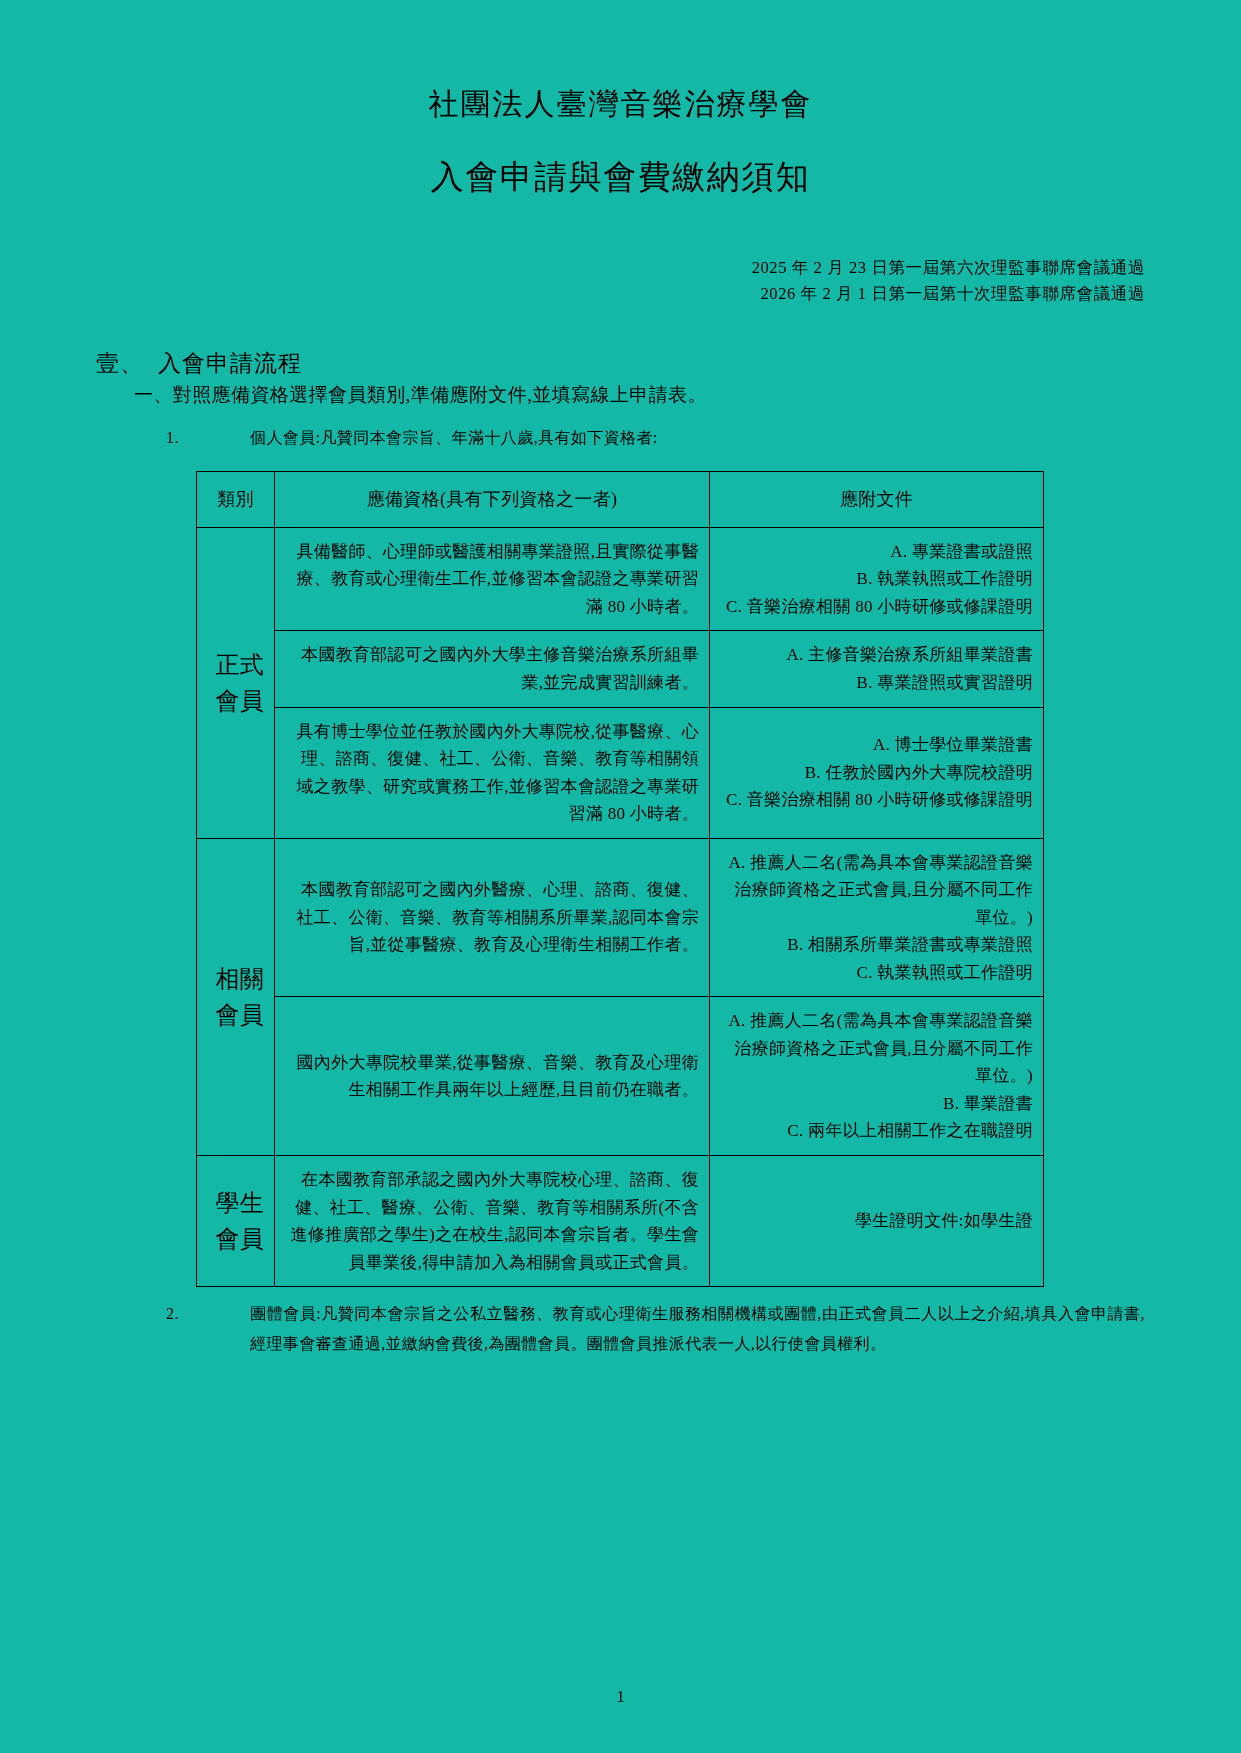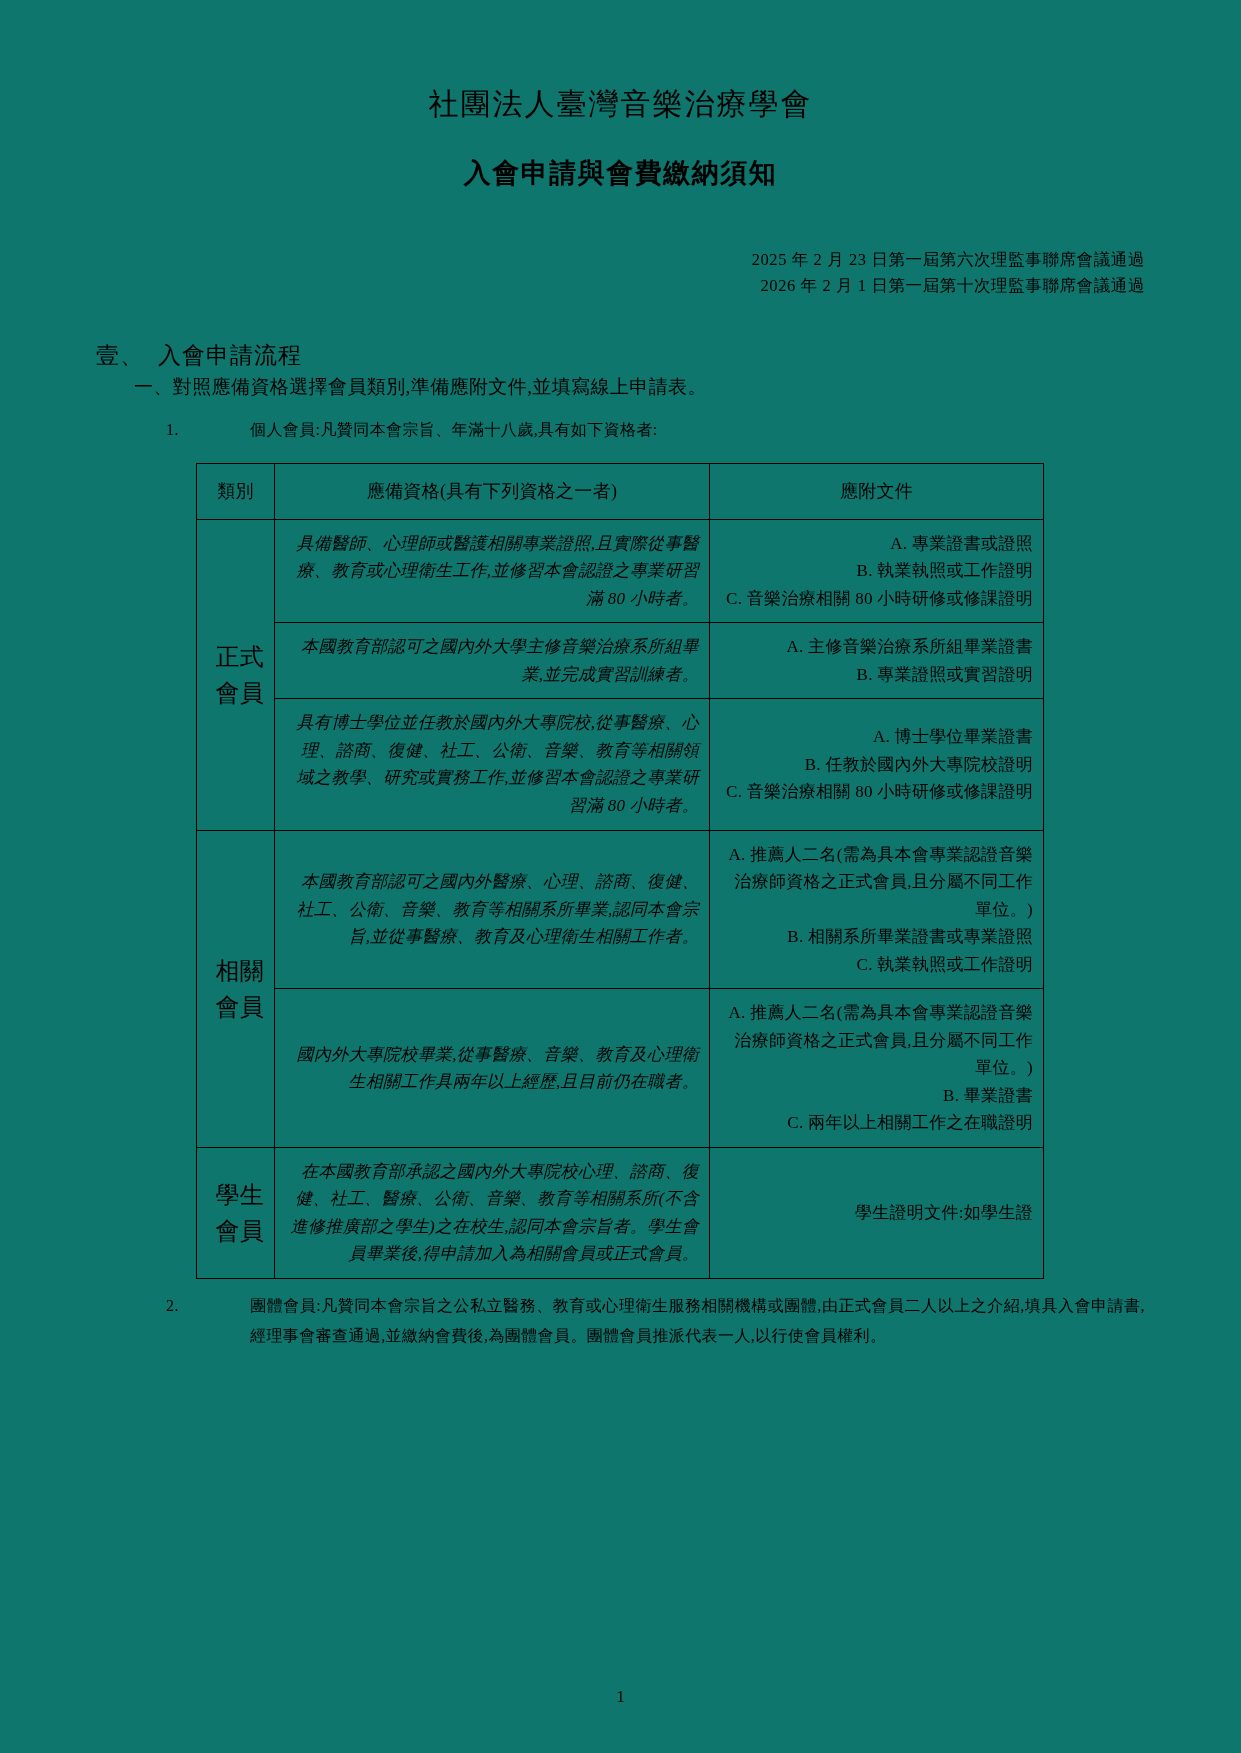--- a/index.html
+++ b/index.html
@@ -10,41 +10,41 @@
   }
   body {
     font-family: "Liberation Serif", "DejaVu Serif", serif;
     color: #000000;
   }
   .page {
     position: relative;
     width: 1241px;
     height: 1753px;
     margin: 0 auto;
-    background: #0f766e;
+    background: #14b8a6;
     box-sizing: border-box;
     padding: 62px 96px 40px 96px;
     overflow: hidden;
   }
 
   
   .doc-title {
     text-align: center;
     font-size: 30px;
     line-height: 1.35;
     letter-spacing: 2px;
     font-weight: 400;
     margin: 22px 0 0 0;
   }
   .doc-subtitle {
     text-align: center;
-    font-size: 27px;
+    font-size: 33px;
     line-height: 1.35;
     letter-spacing: 1.5px;
-    font-weight: 700;
+    font-weight: 400;
     margin: 30px 0 16px 0;
   }
 
   
   .approval-block {
     margin-top: 56px;
     text-align: right;
     font-size: 16.5px;
     line-height: 1.6;
     letter-spacing: 0.6px;
@@ -116,21 +116,21 @@
   col.c-type  { width: 78px; }
   col.c-qual  { width: 435px; }
   col.c-docs  { width: 334px; }
 
   td.type-cell {
     text-align: center;
     font-size: 24px;
     line-height: 1.5;
     letter-spacing: 1px;
   }
-  td.qual-cell  { text-align: justify; text-justify: inter-character; font-style: italic; }
+  td.qual-cell  { text-align: justify; text-justify: inter-character; }
   td.docs-cell  { text-align: left; }
   .cell-line { display: block; }
   .docs-cell .cell-line {
     padding-left: 0;
   }
 
   
   .page-number {
     position: absolute;
     left: 0;

